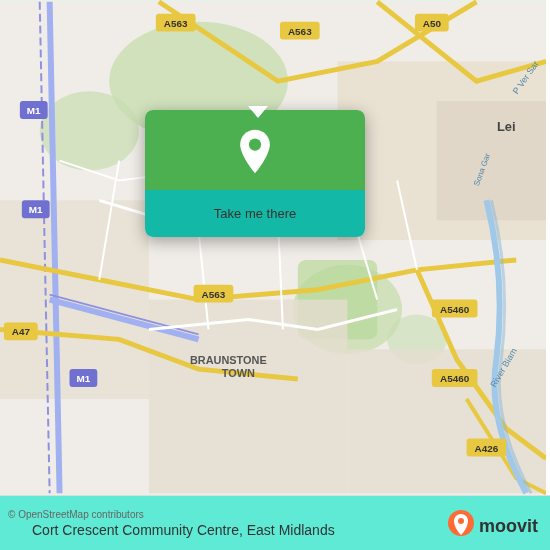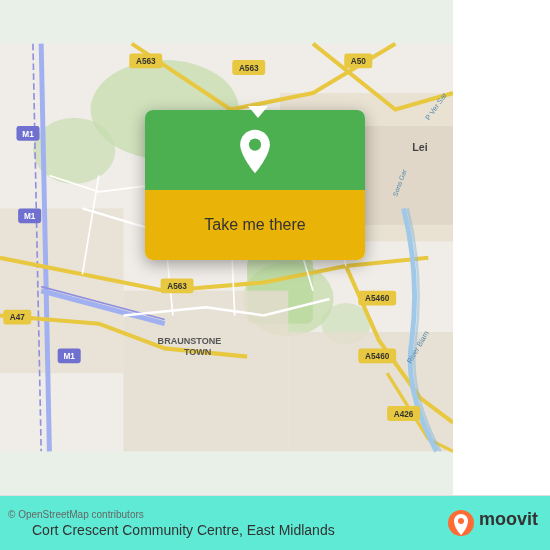--- a/index.html
+++ b/index.html
@@ -6,21 +6,21 @@
 
     body {
       width: 550px;
       height: 550px;
       overflow: hidden;
       font-family: Arial, sans-serif;
       position: relative;
     }
 
     #map-container {
-      width: 453px;
+      width: 546px;
       height: 495px;
       position: relative;
       overflow: hidden;
       background-color: #e8f0e8;
     }
 
     
     #map-bg {
       width: 100%;
       height: 100%;
@@ -53,25 +53,25 @@
       padding: 18px 0 14px 0;
     }
 
     #popup-pin-icon {
       width: 48px;
       height: 48px;
     }
 
     #popup-button {
       width: 100%;
-      padding: 26px 0;
-      background: #eab308;
+      padding: 16px 0;
+      background: #14b8a6;
       border: none;
       cursor: pointer;
-      font-size: 16px;
+      font-size: 13px;
       font-weight: 500;
       color: #333;
       text-align: center;
     }
 
     
     #popup-arrow {
       position: absolute;
       top: 106px;
       left: 248px;
@@ -108,21 +108,21 @@
 
     #location-text {
       font-size: 14px;
       color: #333;
       font-weight: 400;
       margin-left: 24px;
     }
 
     #moovit-logo {
       display: flex;
-      align-items: flex-start;
+      align-items: flex-end;
       gap: 4px;
     }
 
     #moovit-icon {
       width: 28px;
       height: 28px;
     }
 
     #moovit-text {
       font-size: 18px;

